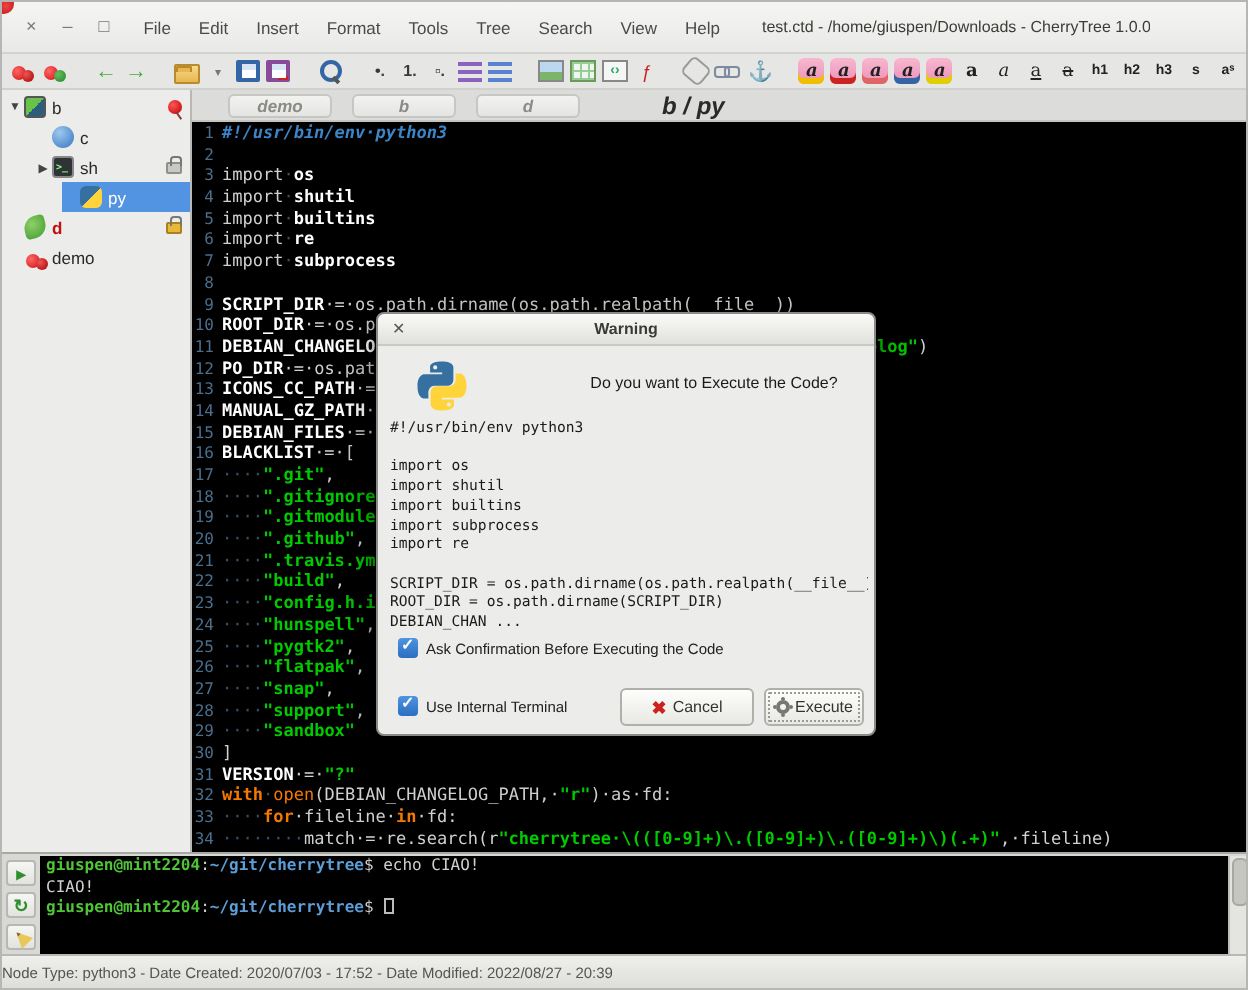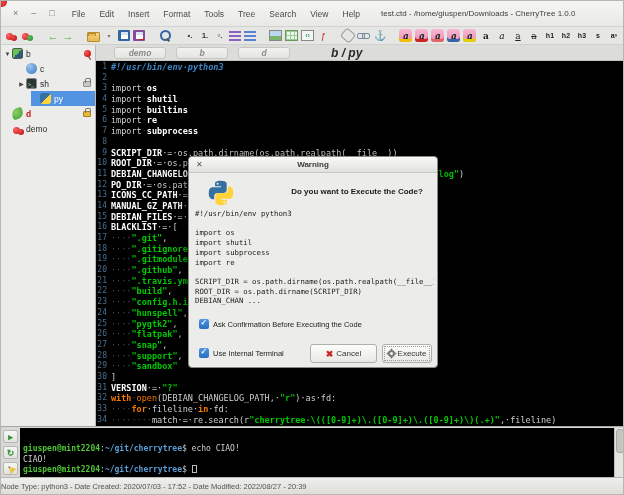--- a/index.html
+++ b/index.html
@@ -114,21 +114,21 @@
   .sg-ws{color:#35506b;}
   
   .dialog{position:absolute;left:187px;top:155px;width:250px;height:212px;background:#ececea;
           border:1px solid #8a8a86;border-radius:4px;z-index:10;
           box-shadow:0 8px 22px rgba(0,0,0,.45),0 2px 6px rgba(0,0,0,.3);}
   .dlg-title{height:16px;background:linear-gradient(#fafaf8,#e0e0dc);border-bottom:1px solid #c8c8c4;
           border-radius:4px 4px 0 0;position:relative;text-align:center;font-size:8px;font-weight:bold;
           color:#3a3a38;line-height:16px;}
   .dlg-close{position:absolute;left:7px;top:0;color:#555;font-weight:normal;font-size:8px;}
   .pylogo{position:absolute;left:18px;top:22px;width:28px;height:28px;}
-  .dlg-q{position:absolute;left:92px;top:30px;width:152px;text-align:center;font-size:8px;font-weight:bold;color:#1a1a18;}
+  .dlg-q{position:absolute;left:92px;top:30px;width:152px;text-align:center;font-size:8px;font-weight:normal;color:#1a1a18;}
   .dlg-code{position:absolute;left:6px;top:52px;right:3px;font-family:"DejaVu Sans Mono",monospace;
           font-size:7.3px;line-height:9.7px;color:#1a1a18;}
   .dlgline{min-height:9.7px;white-space:pre;overflow:hidden;}
   .dlg-cbs{position:absolute;left:10px;top:162px;display:flex;flex-direction:column;gap:19px;}
   .cbrow{display:flex;align-items:center;gap:4px;}
   .cb{width:10px;height:10px;background:linear-gradient(#4f94e0,#2a6fc0);border-radius:2px;position:relative;flex:none;}
   .cb::after{content:"✓";position:absolute;left:1.5px;top:-1px;color:#fff;font-size:8px;font-weight:bold;}
   .cbl{font-size:7.5px;color:#222;}
   .dlg-btn{position:absolute;top:187px;height:19px;background:linear-gradient(#fdfdfb,#e8e8e4);
           border:1px solid #b0b0aa;border-radius:3px;display:flex;align-items:center;justify-content:center;
@@ -141,21 +141,21 @@
   
   .termpanel{position:absolute;left:0;top:425px;width:624px;height:53px;background:#d8d8d4;border-top:1px solid #a8a8a2;}
   .term-btns{position:absolute;left:0;top:0;width:19px;height:100%;display:flex;flex-direction:column;
           align-items:center;gap:3px;padding-top:3px;}
   .ti{width:15px;height:13px;display:flex;align-items:center;justify-content:center;
       background:linear-gradient(#f6f6f4,#e2e2de);border:1px solid #b8b8b2;border-radius:2px;
       font-size:9px;color:#2f8f2f;font-weight:bold;flex:none;}
   .broom::after{content:"";width:8px;height:8px;background:linear-gradient(180deg,#8a6a2a 0 2px,#e8c85a 2px 100%);
       transform:rotate(-45deg);clip-path:polygon(50% 0,100% 100%,0 100%);}
   .term-screen{position:absolute;left:19px;top:1px;right:11px;bottom:1px;background:#000;
-      font-family:"DejaVu Sans Mono",monospace;font-size:8px;line-height:10.5px;padding:16px 3px;}
+      font-family:"DejaVu Sans Mono",monospace;font-size:8px;line-height:10.5px;padding:0 3px;}
   .tl{white-space:pre;}
   .sg-pr{color:#4fc436;font-weight:bold;} .sg-dir{color:#5c9fd8;font-weight:bold;}
   .sg-cur{display:inline-block;width:5px;height:8px;border:1px solid #bbb;vertical-align:-1px;}
   .term-scroll{position:absolute;right:0;top:1px;width:11px;bottom:1px;background:#e4e4e0;border-left:1px solid #c0c0ba;}
   .term-scroll::before{content:"";position:absolute;left:1px;right:1px;top:1px;height:22px;background:#c6c6c0;
       border:1px solid #a8a8a2;border-radius:3px;}
   
   .statusbar{position:absolute;left:0;bottom:0;width:624px;height:17px;display:flex;align-items:center;
       padding-left:0;background:linear-gradient(#efefed,#ddddd9);border-top:1px solid #b8b8b4;
       font-size:7.5px;color:#55554f;}
@@ -531,20 +531,21 @@
     <div class="dlg-code">
 
         <div class="dlgline">#!/usr/bin/env python3</div>
 
         <div class="dlgline"></div>
 
         <div class="dlgline">import os</div>
 
         <div class="dlgline">import shutil</div>
 
+        <div class="dlgline">import builtins</div>
 
         <div class="dlgline">import subprocess</div>
 
         <div class="dlgline">import re</div>
 
         <div class="dlgline"></div>
 
         <div class="dlgline">SCRIPT_DIR = os.path.dirname(os.path.realpath(__file__))</div>
 
         <div class="dlgline">ROOT_DIR = os.path.dirname(SCRIPT_DIR)</div>

